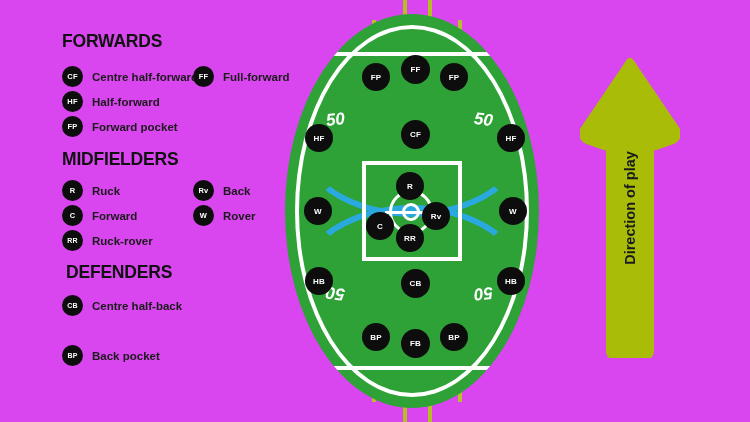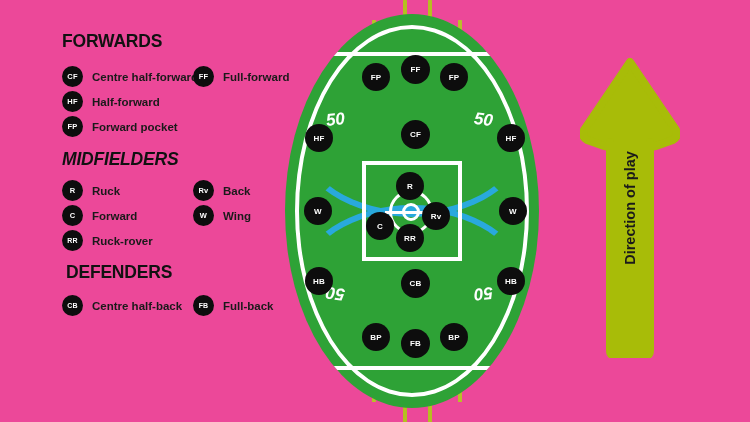--- a/index.html
+++ b/index.html
@@ -2,21 +2,21 @@
 <html><head>
 <meta charset="utf-8">
 <style>
   * { box-sizing: border-box; margin: 0; padding: 0; }
   html, body {
     width: 750px; height: 422px;
     background: #ffffff;
     font-family: "Liberation Sans", sans-serif;
     overflow: hidden;
   }
-  #root { position: relative; width: 750px; height: 422px; background: #ec4899; }
+  #root { position: relative; width: 750px; height: 422px; background: #d946ef; }
 
   
   .legend { position: absolute; left: 0; top: 0; width: 290px; height: 422px; }
   .legend-heading {
     position: absolute;
     font-size: 17.5px;
     font-weight: bold;
     color: #111111;
     letter-spacing: -0.2px;
     white-space: nowrap;
@@ -153,52 +153,52 @@
     </div>
     <div class="legend-row" style="left:62px; top:91px;">
       <span class="badge">HF</span>
       <span class="legend-label">Half-forward</span>
     </div>
     <div class="legend-row" style="left:62px; top:116px;">
       <span class="badge">FP</span>
       <span class="legend-label">Forward pocket</span>
     </div>
 
-    <div class="legend-heading" style="left:62px; top:149px;font-style:italic;">MIDFIELDERS</div>
+    <div class="legend-heading" style="left:62px; top:149px;">MIDFIELDERS</div>
 
     <div class="legend-row" style="left:62px; top:180px;">
       <span class="badge">R</span>
       <span class="legend-label">Ruck</span>
     </div>
     <div class="legend-row" style="left:193px; top:180px;">
       <span class="badge">Rv</span>
       <span class="legend-label">Back</span>
     </div>
     <div class="legend-row" style="left:62px; top:205px;">
       <span class="badge">C</span>
       <span class="legend-label">Forward</span>
     </div>
     <div class="legend-row" style="left:193px; top:205px;">
       <span class="badge">W</span>
-      <span class="legend-label">Wing</span>
+      <span class="legend-label">Rover</span>
     </div>
     <div class="legend-row" style="left:62px; top:230px;">
       <span class="badge sm">RR</span>
       <span class="legend-label">Ruck-rover</span>
     </div>
 
     <div class="legend-heading" style="left:66px; top:262px;">DEFENDERS</div>
 
     <div class="legend-row" style="left:62px; top:295px;">
       <span class="badge sm">CB</span>
       <span class="legend-label">Centre half-back</span>
     </div>
-    <div class="legend-row" style="left:193px; top:295px;">
-      <span class="badge sm">FB</span>
-      <span class="legend-label">Full-back</span>
+    <div class="legend-row" style="left:62px; top:345px;">
+      <span class="badge sm">BP</span>
+      <span class="legend-label">Back pocket</span>
     </div>
   </div>
 
   <div class="field-wrap">
 
     <div class="goalpost short" style="left:110px; top:20px; height:62px;"></div>
     <div class="goalpost" style="left:141px; top:0px;  height:92px;"></div>
     <div class="goalpost" style="left:166px; top:0px;  height:92px;"></div>
     <div class="goalpost short" style="left:196px; top:20px; height:62px;"></div>
 

